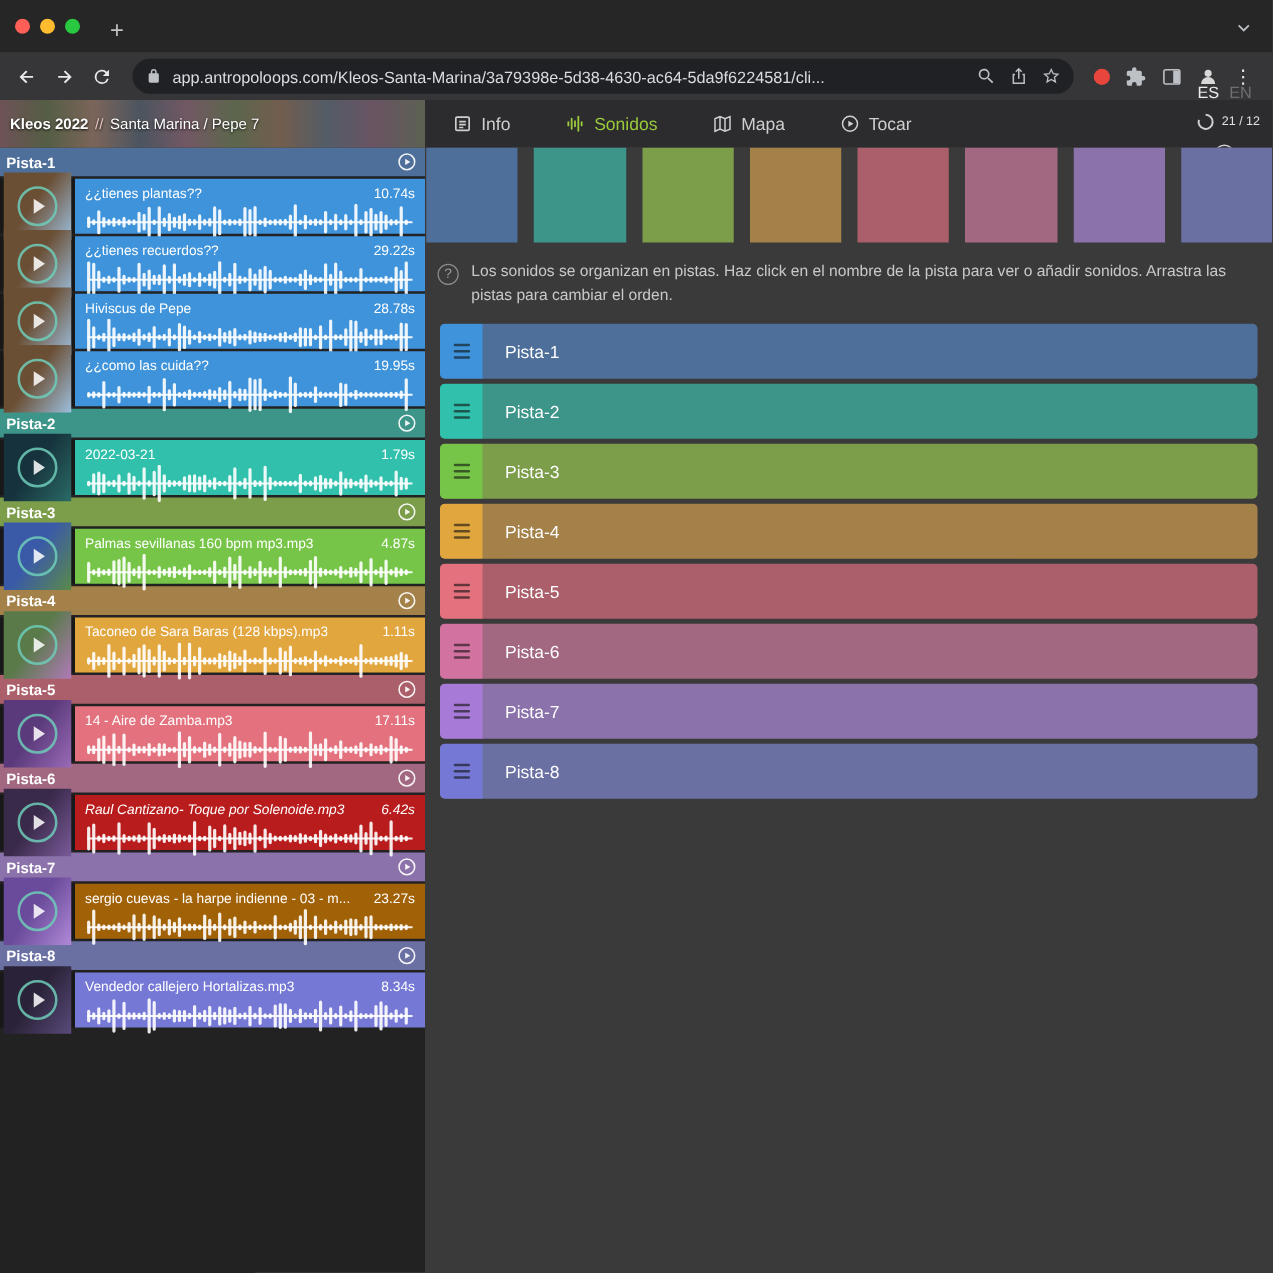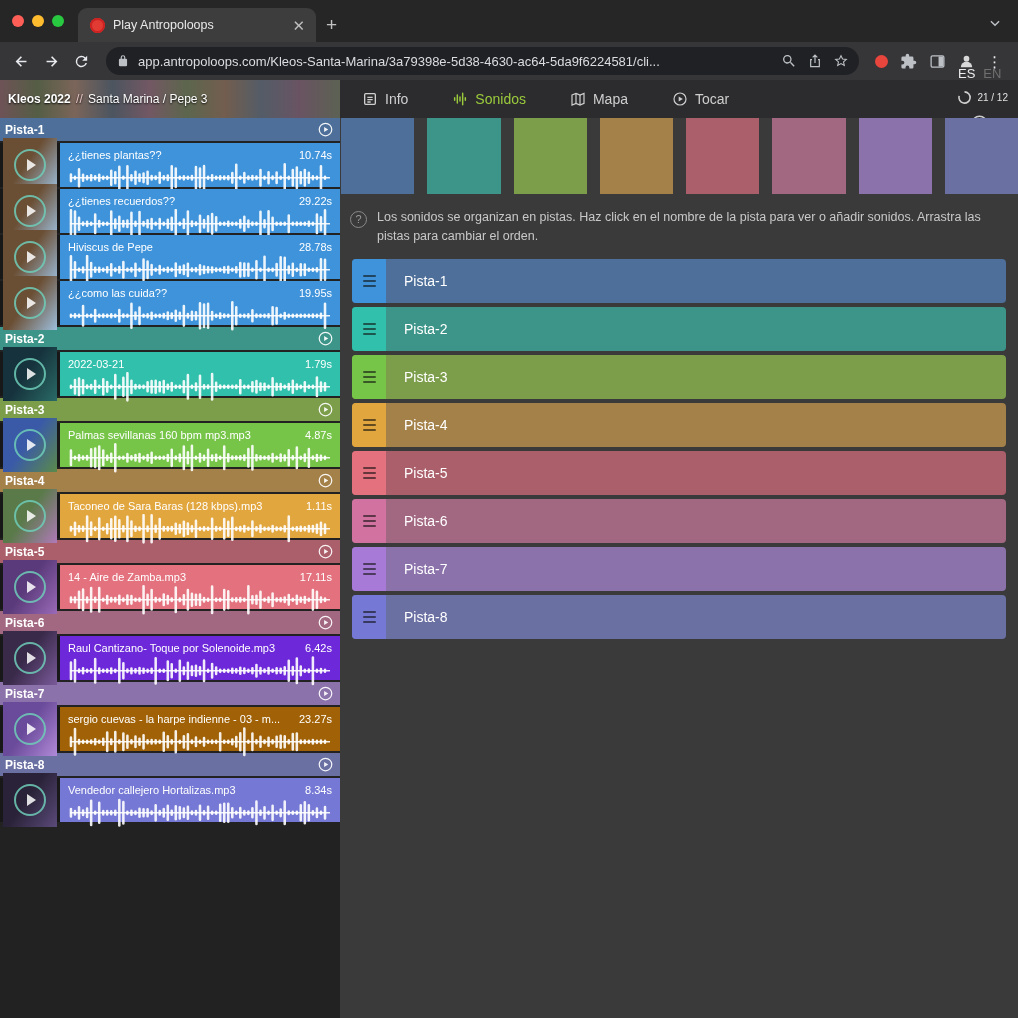--- a/index.html
+++ b/index.html
@@ -100,25 +100,20 @@
 <body>
 
 <div class="window">
 
   <div class="tabstrip">
     <div class="traffic">
       <span class="tl red"></span>
       <span class="tl yellow"></span>
       <span class="tl green"></span>
     </div>
-    <div class="tab">
-      <span class="favicon"></span>
-      <span class="tab-title">Play Antropoloops</span>
-      <span class="tab-close">✕</span>
-    </div>
     <div class="newtab">+</div>
     <div class="tab-chevron">
       <svg viewBox="0 0 24 24" fill="none" stroke="#bdc1c6" stroke-width="2.4">
           <path d="M5 9l7 7 7-7"></path>
         </svg>
     </div>
   </div>
 
   <div class="toolbar">
     <span class="navbtn">
@@ -168,21 +163,21 @@
         </svg>
       <span class="kebab">⋮</span>
     </div>
   </div>
 
   <div class="appheader">
     <div class="crumb">
       <span>
         <span class="proj">Kleos 2022</span>
         <span class="sep">//</span>
-        <span>Santa Marina / Pepe 3</span>
+        <span>Santa Marina / Pepe 7</span>
       </span>
     </div>
     <nav class="nav-tabs" id="nav-tabs">
         <div class="nav-tab">
           <span style="display: flex;">
             <svg viewBox="0 0 24 24" fill="none" stroke="currentColor" stroke-width="2">
               <rect x="4" y="4" width="16" height="16" rx="1.5"></rect>
               <path d="M8 9.5h8M8 13h8M8 16.5h5"></path>
             </svg>
           </span>
@@ -490,21 +485,21 @@
           <div class="sound-row">
             <div class="thumb-cell">
               <div class="thumb" style="background: linear-gradient(125deg, rgb(58, 42, 74) 45%, rgb(122, 90, 154) 100%);">
                 <div class="thumb-play">
                   <span class="ring">
                     <span class="tri"></span>
                   </span>
                 </div>
               </div>
             </div>
-            <div class="sound-body" style="background: #6d28d9;">
+            <div class="sound-body" style="background: #b91c1c; font-style: italic;">
               <div class="sound-top">
                 <span class="sound-title">Raul Cantizano- Toque por Solenoide.mp3</span>
                 <span class="sound-duration">6.42s</span>
               </div>
               <div class="wave">
                 <svg viewBox="0 0 268 30" preserveAspectRatio="none">
                   <line x1="2" y1="15" x2="266" y2="15" stroke="rgba(255,255,255,.9)" stroke-width="1.6"></line>
                   <path d="M3.0 6.6L3.0 23.4M7.1 4.1L7.1 25.9M11.2 13.8L11.2 16.2M15.3 12.5L15.3 17.5M19.4 14.0L19.4 16.0M23.5 13.6L23.5 16.4M27.6 3.1L27.6 26.9M31.7 12.7L31.7 17.3M35.8 14.0L35.8 16.0M39.8 13.7L39.8 16.3M43.9 12.8L43.9 17.2M48.0 13.9L48.0 16.1M52.1 3.1L52.1 26.9M56.2 7.5L56.2 22.5M60.3 13.8L60.3 16.2M64.4 12.6L64.4 17.4M68.5 13.4L68.5 16.6M72.6 12.2L72.6 17.8M76.7 12.9L76.7 17.1M80.8 13.9L80.8 16.1M84.9 13.0L84.9 17.0M89.0 2.2L89.0 27.8M93.1 14.0L93.1 16.0M97.2 14.0L97.2 16.0M101.3 5.7L101.3 24.3M105.3 8.4L105.3 21.6M109.4 14.0L109.4 16.0M113.5 4.8L113.5 25.2M117.6 11.6L117.6 18.4M121.7 6.9L121.7 23.1M125.8 10.8L125.8 19.2M129.9 9.9L129.9 20.1M134.0 11.5L134.0 18.5M138.1 4.7L138.1 25.3M142.2 14.0L142.2 16.0M146.3 8.2L146.3 21.8M150.4 11.7L150.4 18.3M154.5 13.9L154.5 16.1M158.6 14.0L158.6 16.0M162.7 13.9L162.7 16.1M166.8 13.0L166.8 17.0M170.8 13.4L170.8 16.6M174.9 11.9L174.9 18.1M179.0 12.8L179.0 17.2M183.1 14.0L183.1 16.0M187.2 12.4L187.2 17.6M191.3 9.2L191.3 20.8M195.4 12.3L195.4 17.7M199.5 13.7L199.5 16.3M203.6 12.2L203.6 17.8M207.7 14.0L207.7 16.0M211.8 12.5L211.8 17.5M215.9 12.9L215.9 17.1M220.0 11.5L220.0 18.5M224.1 4.9L224.1 25.1M228.2 11.1L228.2 18.9M232.3 2.6L232.3 27.4M236.3 10.6L236.3 19.4M240.4 14.0L240.4 16.0M244.5 13.8L244.5 16.2M248.6 1.6L248.6 28.4M252.7 14.0L252.7 16.0M256.8 13.3L256.8 16.7M260.9 14.0L260.9 16.0" stroke="rgba(255,255,255,.9)" stroke-width="2.6" stroke-linecap="round" fill="none"></path>
                 </svg>
               </div>

